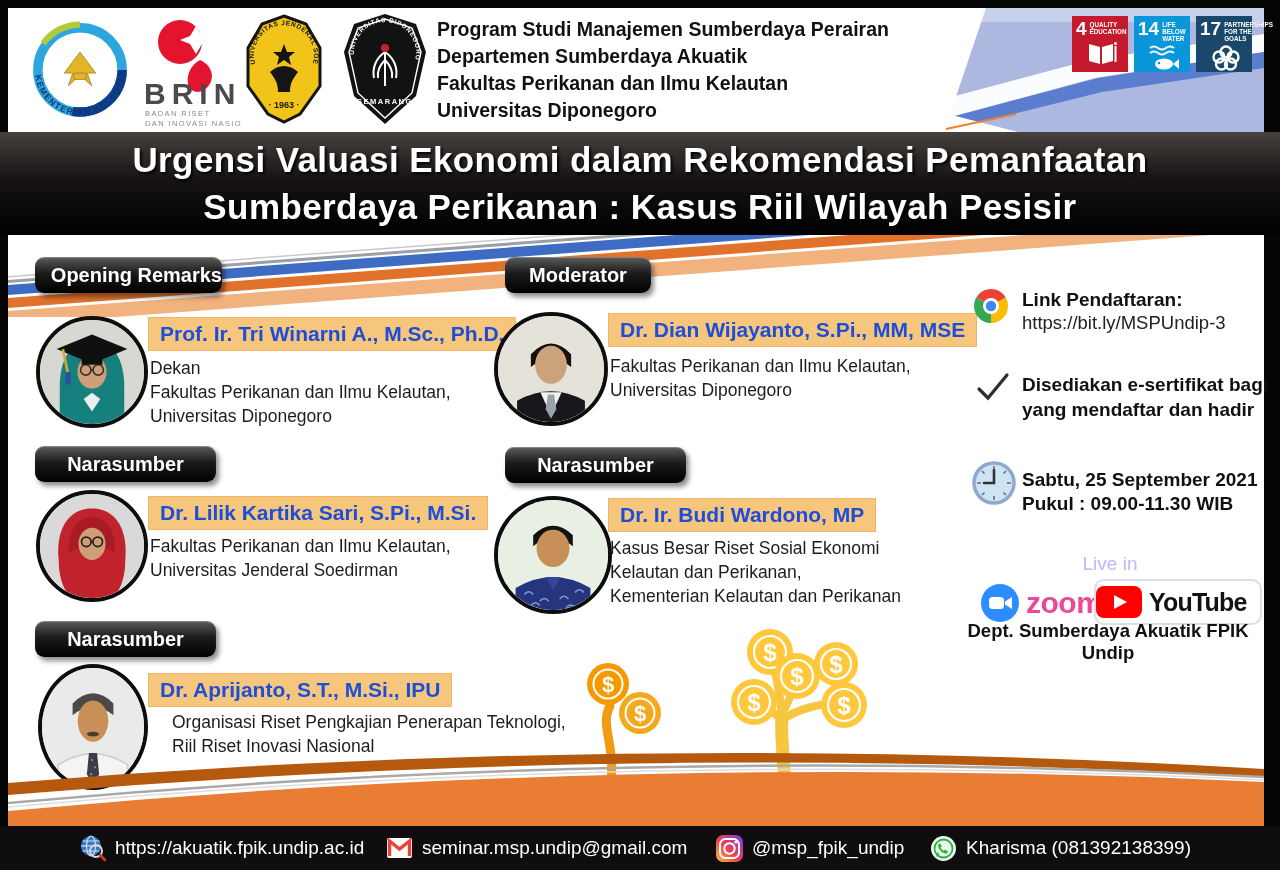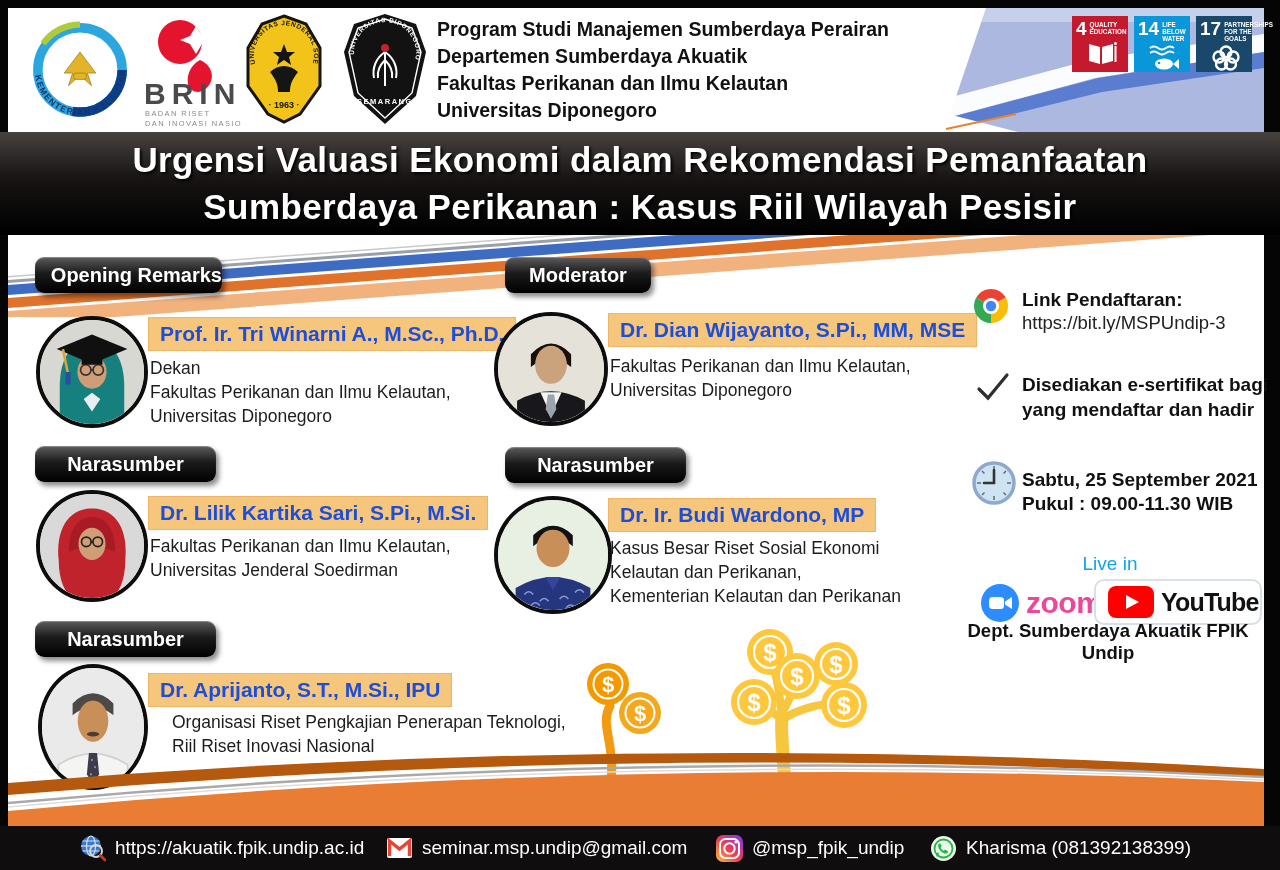--- a/index.html
+++ b/index.html
@@ -27,21 +27,21 @@
   .infoReg{position:absolute;font-size:18.5px;color:#222;white-space:nowrap;}
   .sdg{position:absolute;width:56px;height:56px;color:#fff;padding:3px 0 0 4px;box-sizing:border-box;z-index:2;}
   .sdgHead{display:flex;align-items:flex-start;}
   .sdgNum{font-size:19px;font-weight:bold;line-height:19px;}
   .sdgLbl{font-size:6.3px;font-weight:bold;line-height:7px;margin:2px 0 0 3px;text-transform:uppercase;width:38px;}
   .sdgIcon{display:flex;justify-content:center;margin-top:2px;}
   #footerBar{left:0;top:826px;width:1280px;height:44px;background:#0f0d0d;z-index:6;}
   .fItem{position:absolute;top:832px;display:flex;align-items:center;gap:9px;color:#fff;font-size:19px;height:32px;z-index:7;white-space:nowrap;}
   .wordZoom{position:absolute;font-weight:bold;font-size:30px;color:#ec4899;letter-spacing:-.5px;}
   .ytBox{position:absolute;width:168px;height:46px;border:2px solid #D9DFE6;border-radius:10px;background:#fff;
-         display:flex;align-items:center;gap:7px;padding-left:12px;box-sizing:border-box;}
+         display:flex;align-items:center;gap:7px;padding-left:0;box-sizing:border-box;}
   .wordYT{font-weight:bold;font-size:25px;color:#121212;letter-spacing:-.8px;}
   .z2{z-index:2}.z3{z-index:3}.z4{z-index:4}
 </style>
 </head>
 <body>
 
 <div id="poster">
 
   <div class="abs" id="headerBand"></div>
 
@@ -321,21 +321,21 @@
         <line x1="35" y1="11" x2="32.5" y2="13.5"></line>
       <line x1="11" y1="35" x2="13.5" y2="32.5"></line>
         <line x1="35" y1="35" x2="32.5" y2="32.5"></line>
     </g>
     <line x1="23" y1="23" x2="23" y2="10" stroke="#333" stroke-width="2.6" stroke-linecap="round"></line>
     <line x1="23" y1="23" x2="13" y2="23" stroke="#333" stroke-width="2.6" stroke-linecap="round"></line>
   </svg>
   <div class="infoBold" style="left:1022px;top:467px;">Sabtu, 25 September 2021</div>
   <div class="infoBold" style="left:1022px;top:491px;">Pukul : 09.00-11.30 WIB</div>
 
-  <div class="abs z3" style="left:1010px;top:553px;width:200px;text-align:center;font-size:19px;color:#0ea5e9;">Live in</div>
+  <div class="abs z3" style="left:1010px;top:553px;width:200px;text-align:center;font-size:19px;color:#c4b5fd;">Live in</div>
 
   <svg class="abs z3" style="left:980px;top:583px;" width="40" height="40" viewBox="0 0 40 40">
     <circle cx="20" cy="20" r="19" fill="#2D8CFF"></circle>
     <rect x="9" y="14" width="15" height="12" rx="3.5" fill="#fff"></rect>
     <path d="M25,18.5 L32,14 L32,26 L25,21.5 Z" fill="#fff"></path>
   </svg>
   <div class="wordZoom" style="left:1026px;top:586px;">zoom</div>
 
   <div class="ytBox abs z3" style="left:1094px;top:579px;">
     <svg width="46" height="32" viewBox="0 0 46 32">

